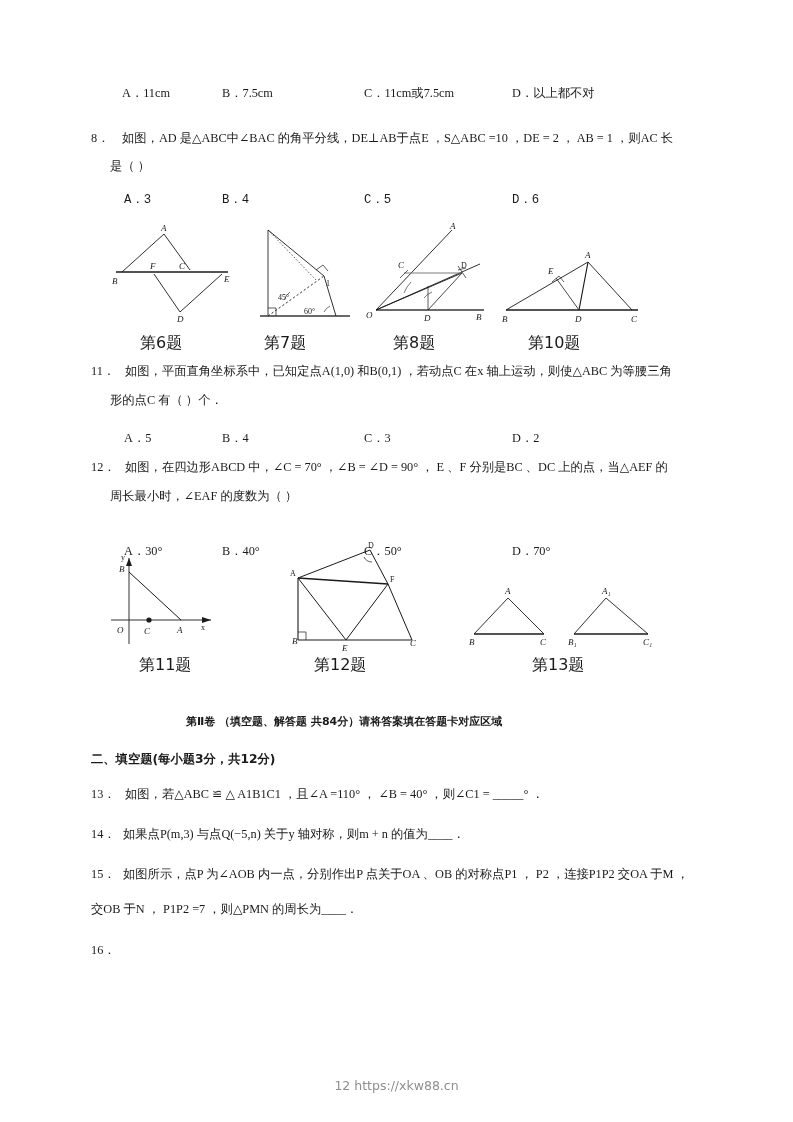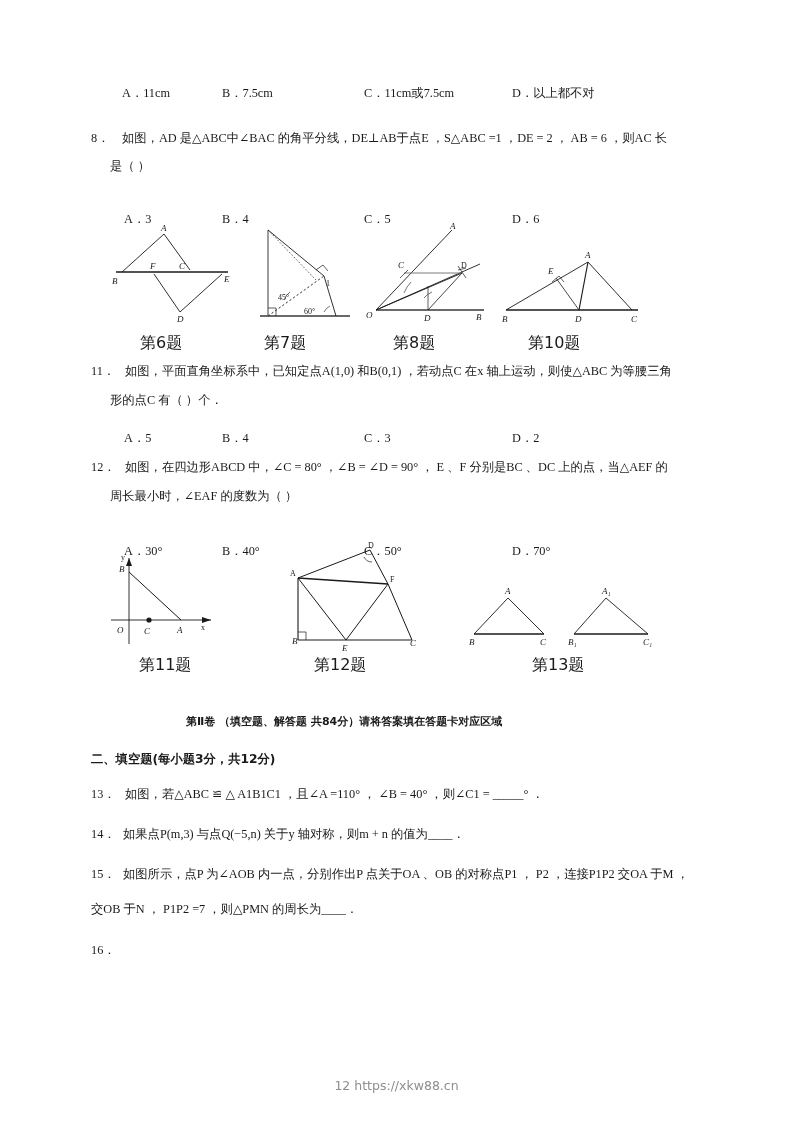--- a/index.html
+++ b/index.html
@@ -43,24 +43,24 @@
 <div class="page">
 
   <div class="choices" style="top:85px;">
     <span class="c" style="left:122px;"><span>A．11cm</span></span>
     <span class="c" style="left:222px;"><span>B．7.5cm</span></span>
     <span class="c" style="left:364px;"><span>C．11cm或7.5cm</span></span>
     <span class="c" style="left:512px;"><span>D．以上都不对</span></span>
   </div>
 
   <div class="ln" style="left:91px;top:132px;"><span>8．</span></div>
-  <div class="ln" style="left:122px;top:132px;"><span>如图，AD 是△ABC中∠BAC 的角平分线，DE⊥AB于点E ，S△ABC =1 ，DE = 2 ， AB = 6 ，则AC 长</span></div>
+  <div class="ln" style="left:122px;top:132px;"><span>如图，AD 是△ABC中∠BAC 的角平分线，DE⊥AB于点E ，S△ABC =10 ，DE = 2 ， AB = 1 ，则AC 长</span></div>
   <div class="ln" style="left:110px;top:160px;"><span>是（        ）</span></div>
 
-  <div class="choices" style="top:211px;">
+  <div class="choices" style="top:191px;font-family:Liberation Mono, monospace;">
     <span class="c" style="left:124px;"><span>A．3</span></span>
     <span class="c" style="left:222px;"><span>B．4</span></span>
     <span class="c" style="left:364px;"><span>C．5</span></span>
     <span class="c" style="left:512px;"><span>D．6</span></span>
   </div>
 
   <div class="fig" style="left:106px;top:220px;">
     <svg width="134" height="104" viewBox="0 0 134 104">
       <line x1="16" y1="52" x2="58" y2="14" stroke="#1a1a1a" stroke-width="0.9"></line>
       <line x1="58" y1="14" x2="84" y2="50" stroke="#1a1a1a" stroke-width="0.9"></line>
@@ -143,21 +143,21 @@
   <div class="ln" style="left:110px;top:394px;"><span>形的点C 有（       ）个．</span></div>
 
   <div class="choices" style="top:430px;">
     <span class="c" style="left:124px;"><span>A．5</span></span>
     <span class="c" style="left:222px;"><span>B．4</span></span>
     <span class="c" style="left:364px;"><span>C．3</span></span>
     <span class="c" style="left:512px;"><span>D．2</span></span>
   </div>
 
   <div class="ln" style="left:91px;top:461px;"><span>12．</span></div>
-  <div class="ln" style="left:125px;top:461px;"><span>如图，在四边形ABCD 中，∠C = 80° ，∠B = ∠D = 90° ， E 、F 分别是BC 、DC 上的点，当△AEF 的</span></div>
+  <div class="ln" style="left:125px;top:461px;"><span>如图，在四边形ABCD 中，∠C = 70° ，∠B = ∠D = 90° ， E 、F 分别是BC 、DC 上的点，当△AEF 的</span></div>
   <div class="ln" style="left:110px;top:490px;"><span>周长最小时，∠EAF 的度数为（       ）</span></div>
 
   <div class="choices" style="top:543px;">
     <span class="c" style="left:124px;"><span>A．30°</span></span>
     <span class="c" style="left:222px;"><span>B．40°</span></span>
     <span class="c" style="left:364px;"><span>C．50°</span></span>
     <span class="c" style="left:512px;"><span>D．70°</span></span>
   </div>
 
   <div class="fig" style="left:101px;top:550px;">

